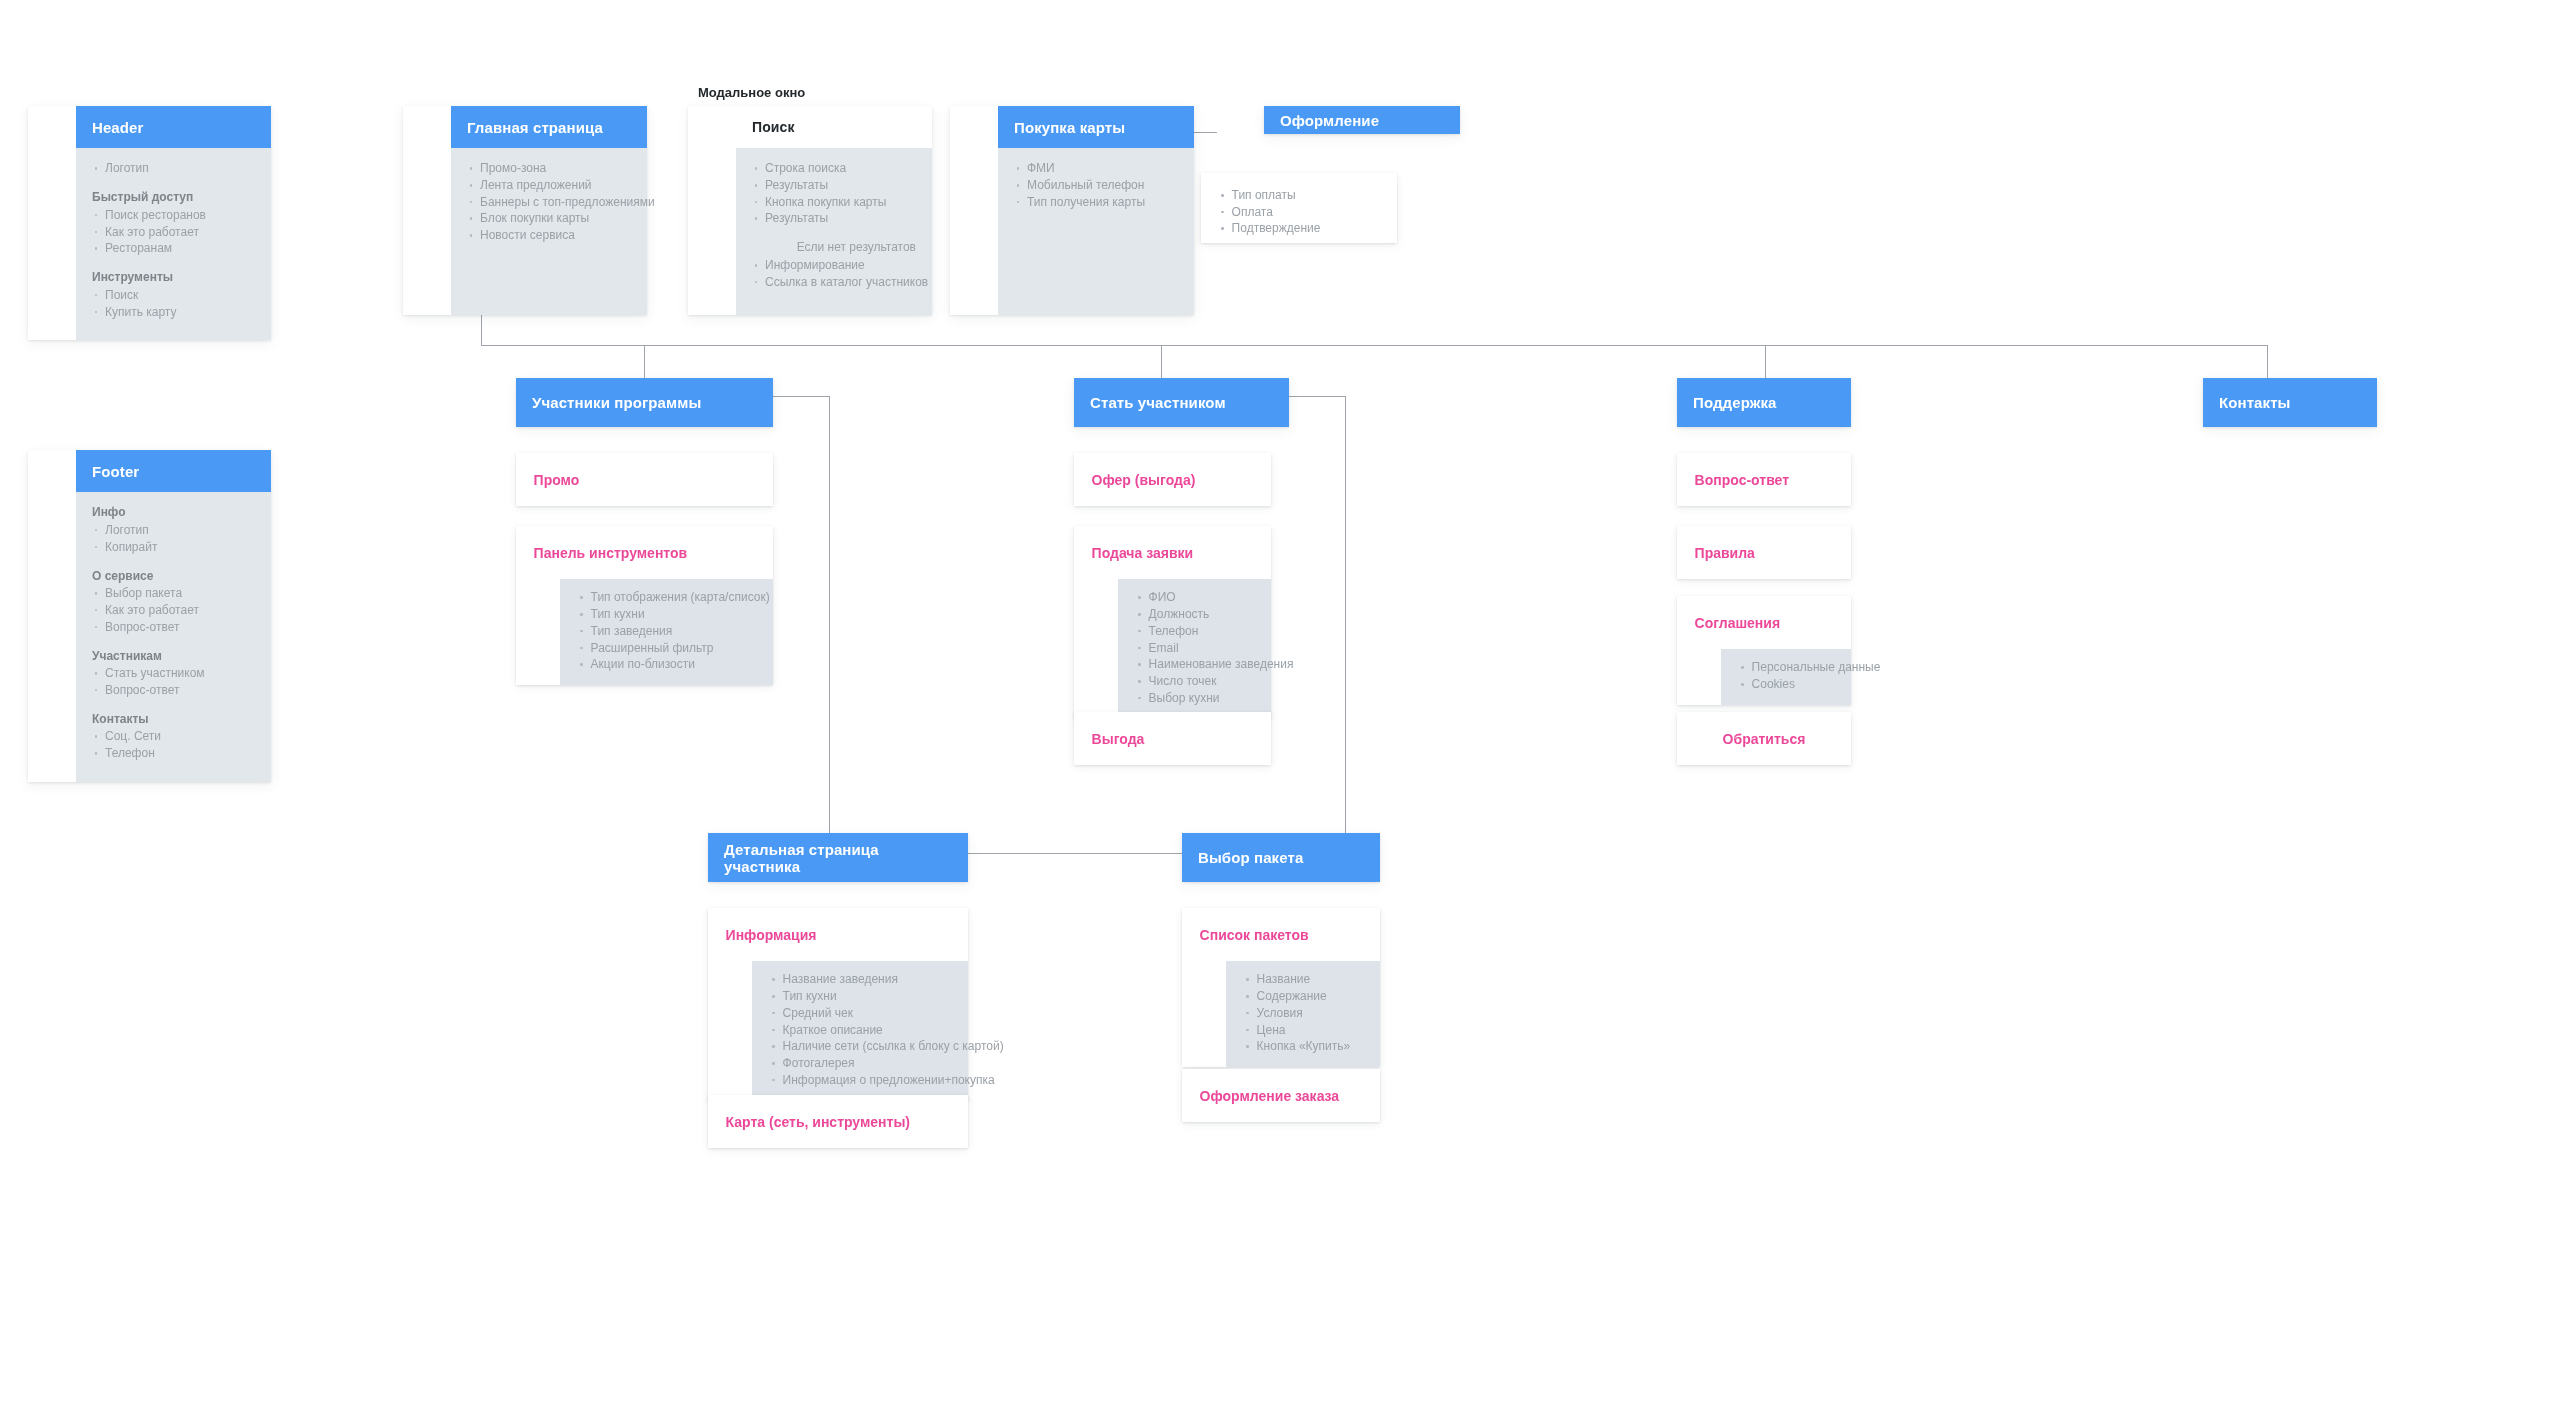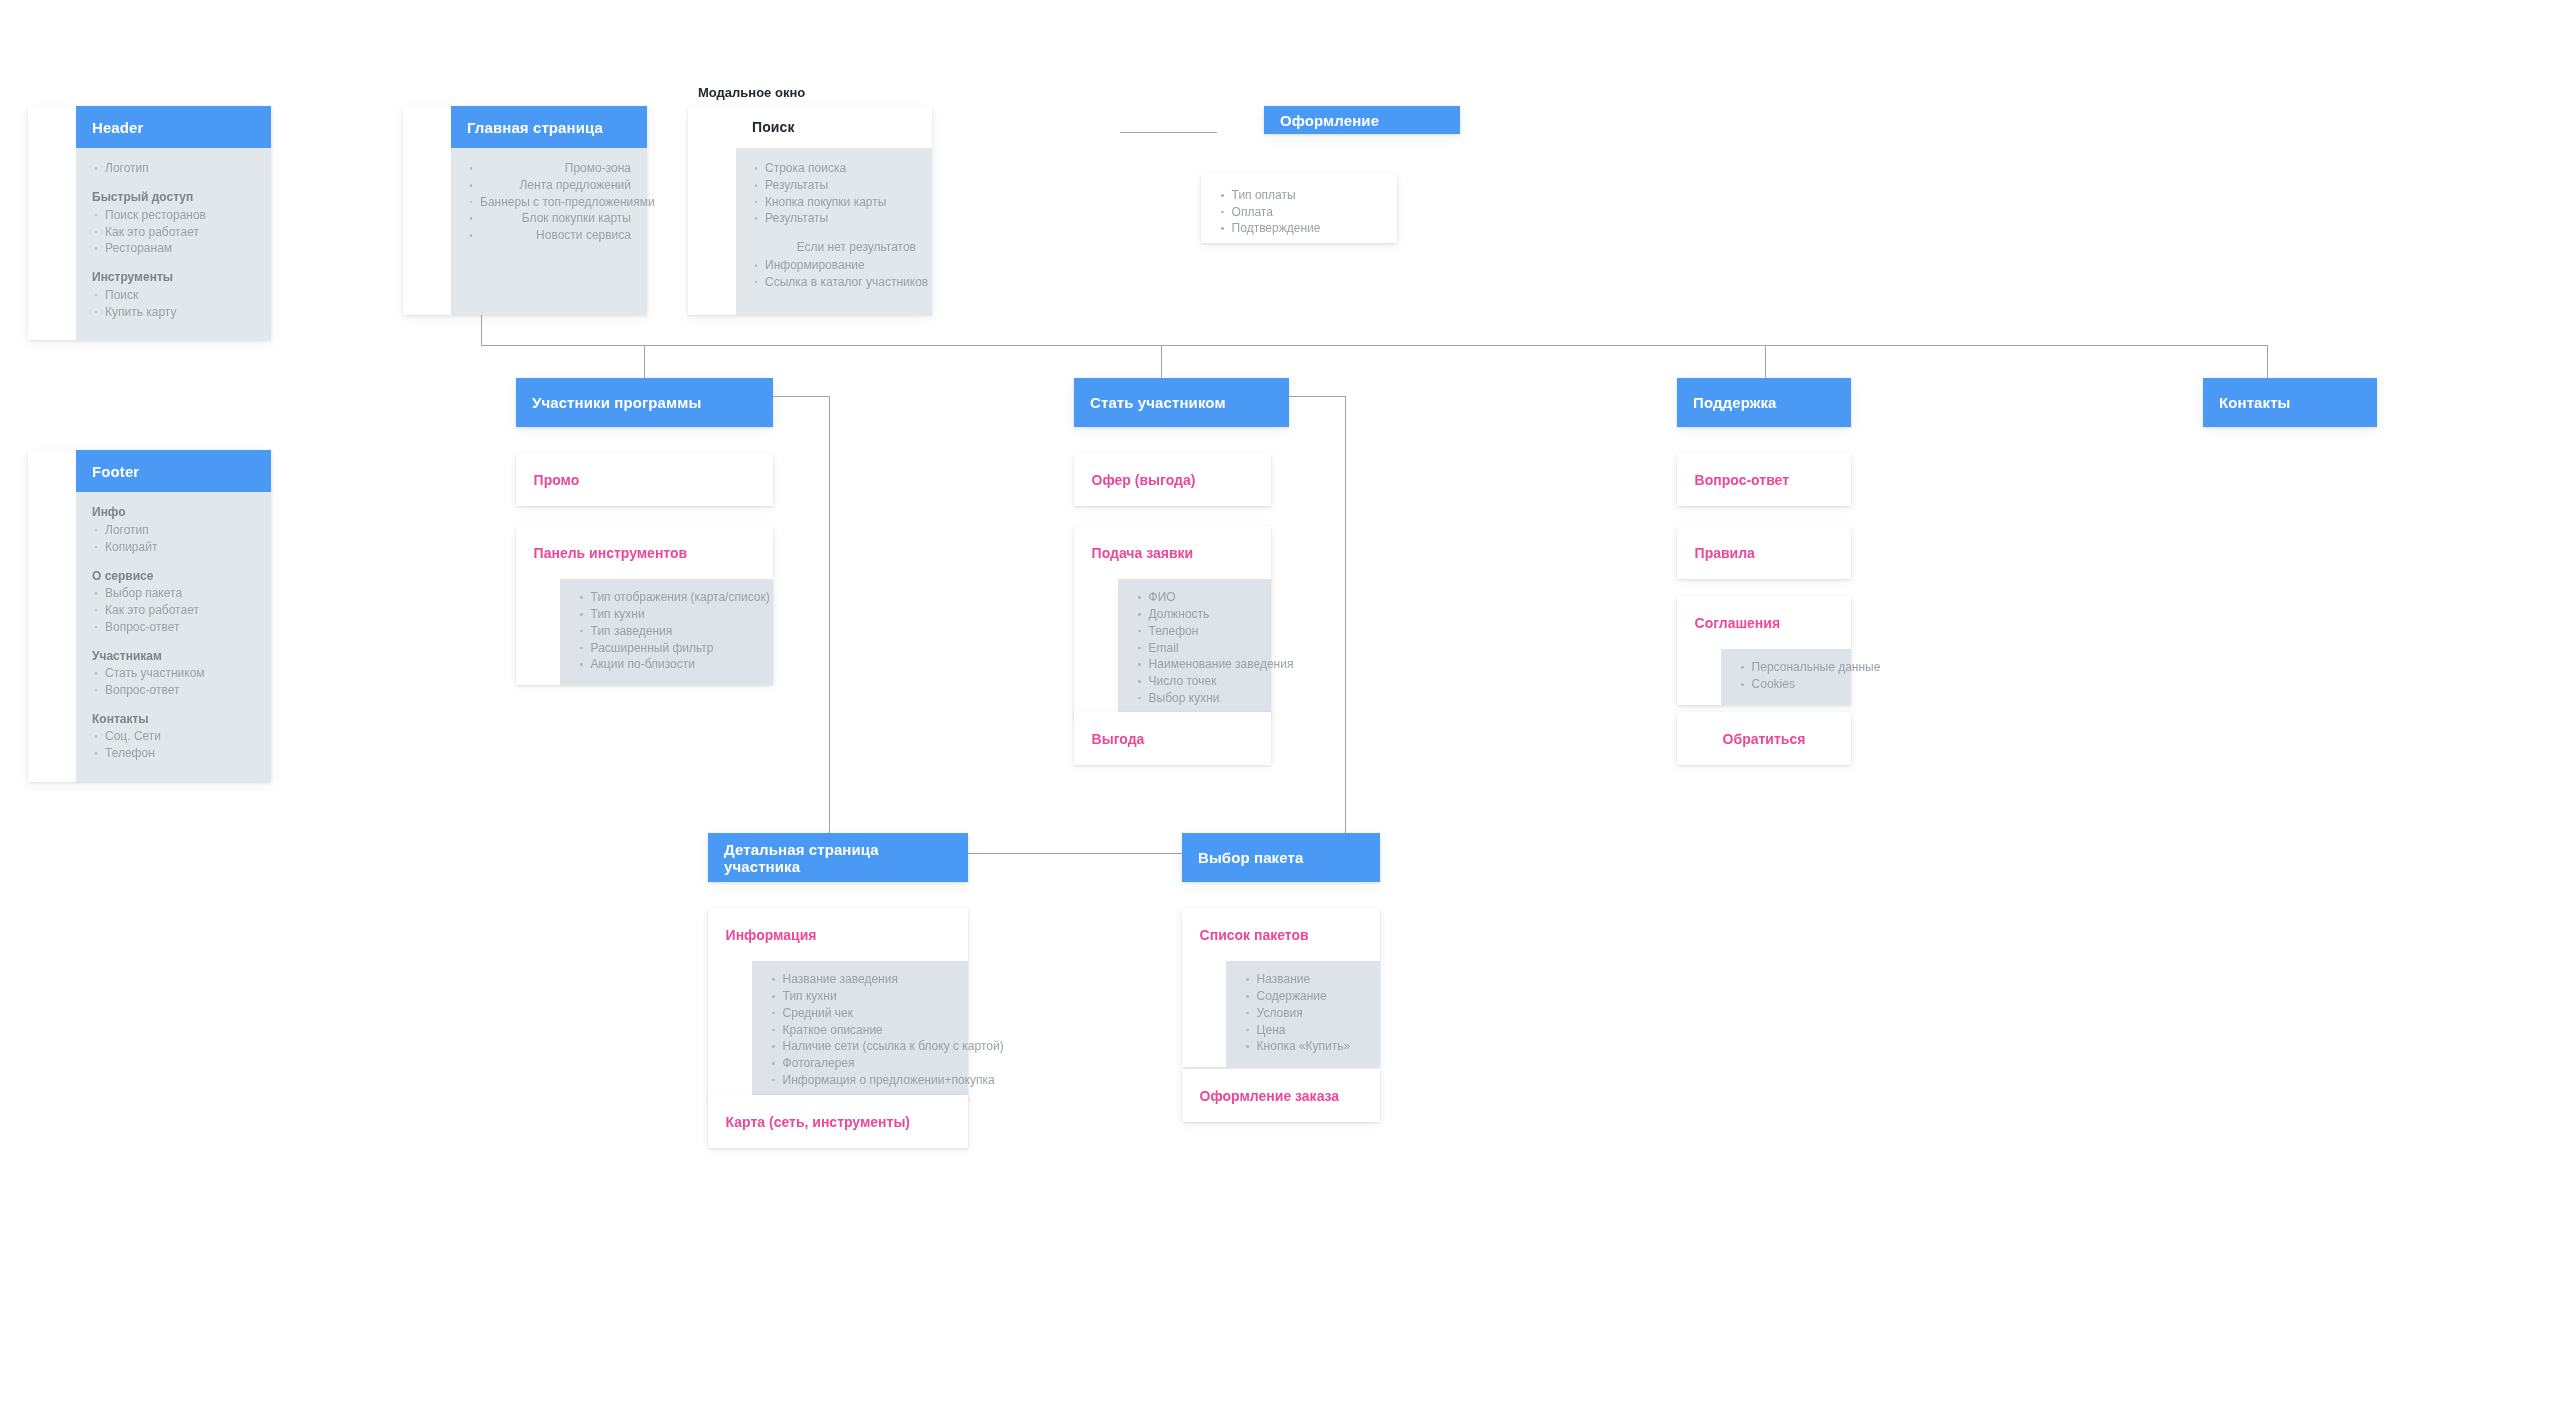--- a/index.html
+++ b/index.html
@@ -185,21 +185,21 @@
       <div>
         <div class="grp-title">Контакты</div>
         <ul class="bl">
           <li>Соц. Сети</li>
           <li>Телефон</li>
         </ul>
       </div>
     </div>
   </div>
 
-  <div class="node shadowbox" style="left:403px;top:106px;width:196px;text-align:right;">
+  <div class="node shadowbox" style="left:403px;top:106px;width:196px;">
     <div class="node-head" style="height:42px;">Главная страница</div>
     <div class="node-body" style="height:167px;">
       <ul class="bl">
         <li>Промо-зона</li>
         <li>Лента предложений</li>
         <li>Баннеры с топ-предложениями</li>
         <li>Блок покупки карты</li>
         <li>Новости сервиса</li>
       </ul>
     </div>
@@ -216,20 +216,30 @@
         <li>Результаты</li>
       </ul>
       <div class="grp-title plain">Если нет результатов</div>
       <ul class="bl">
         <li>Информирование</li>
         <li>Ссылка в каталог участников</li>
       </ul>
     </div>
   </div>
 
+  <div class="node shadowbox" style="left:950px;top:106px;width:196px;">
+    <div class="node-head" style="height:42px;">Покупка карты</div>
+    <div class="node-body" style="height:167px;">
+      <ul class="bl">
+        <li>ФМИ</li>
+        <li>Мобильный телефон</li>
+        <li>Тип получения карты</li>
+      </ul>
+    </div>
+  </div>
 
   <div class="node" style="left:1216px;top:106px;width:196px;">
     <div class="node-head shadowbox" style="height:28px;">Оформление</div>
   </div>
   <div class="card" style="left:1201px;top:173px;width:196px;height:70px;">
     <div style="padding:14px 17.6px 8.8px 17.6px;">
       <ul class="bl">
         <li>Тип оплаты</li>
         <li>Оплата</li>
         <li>Подтверждение</li>

